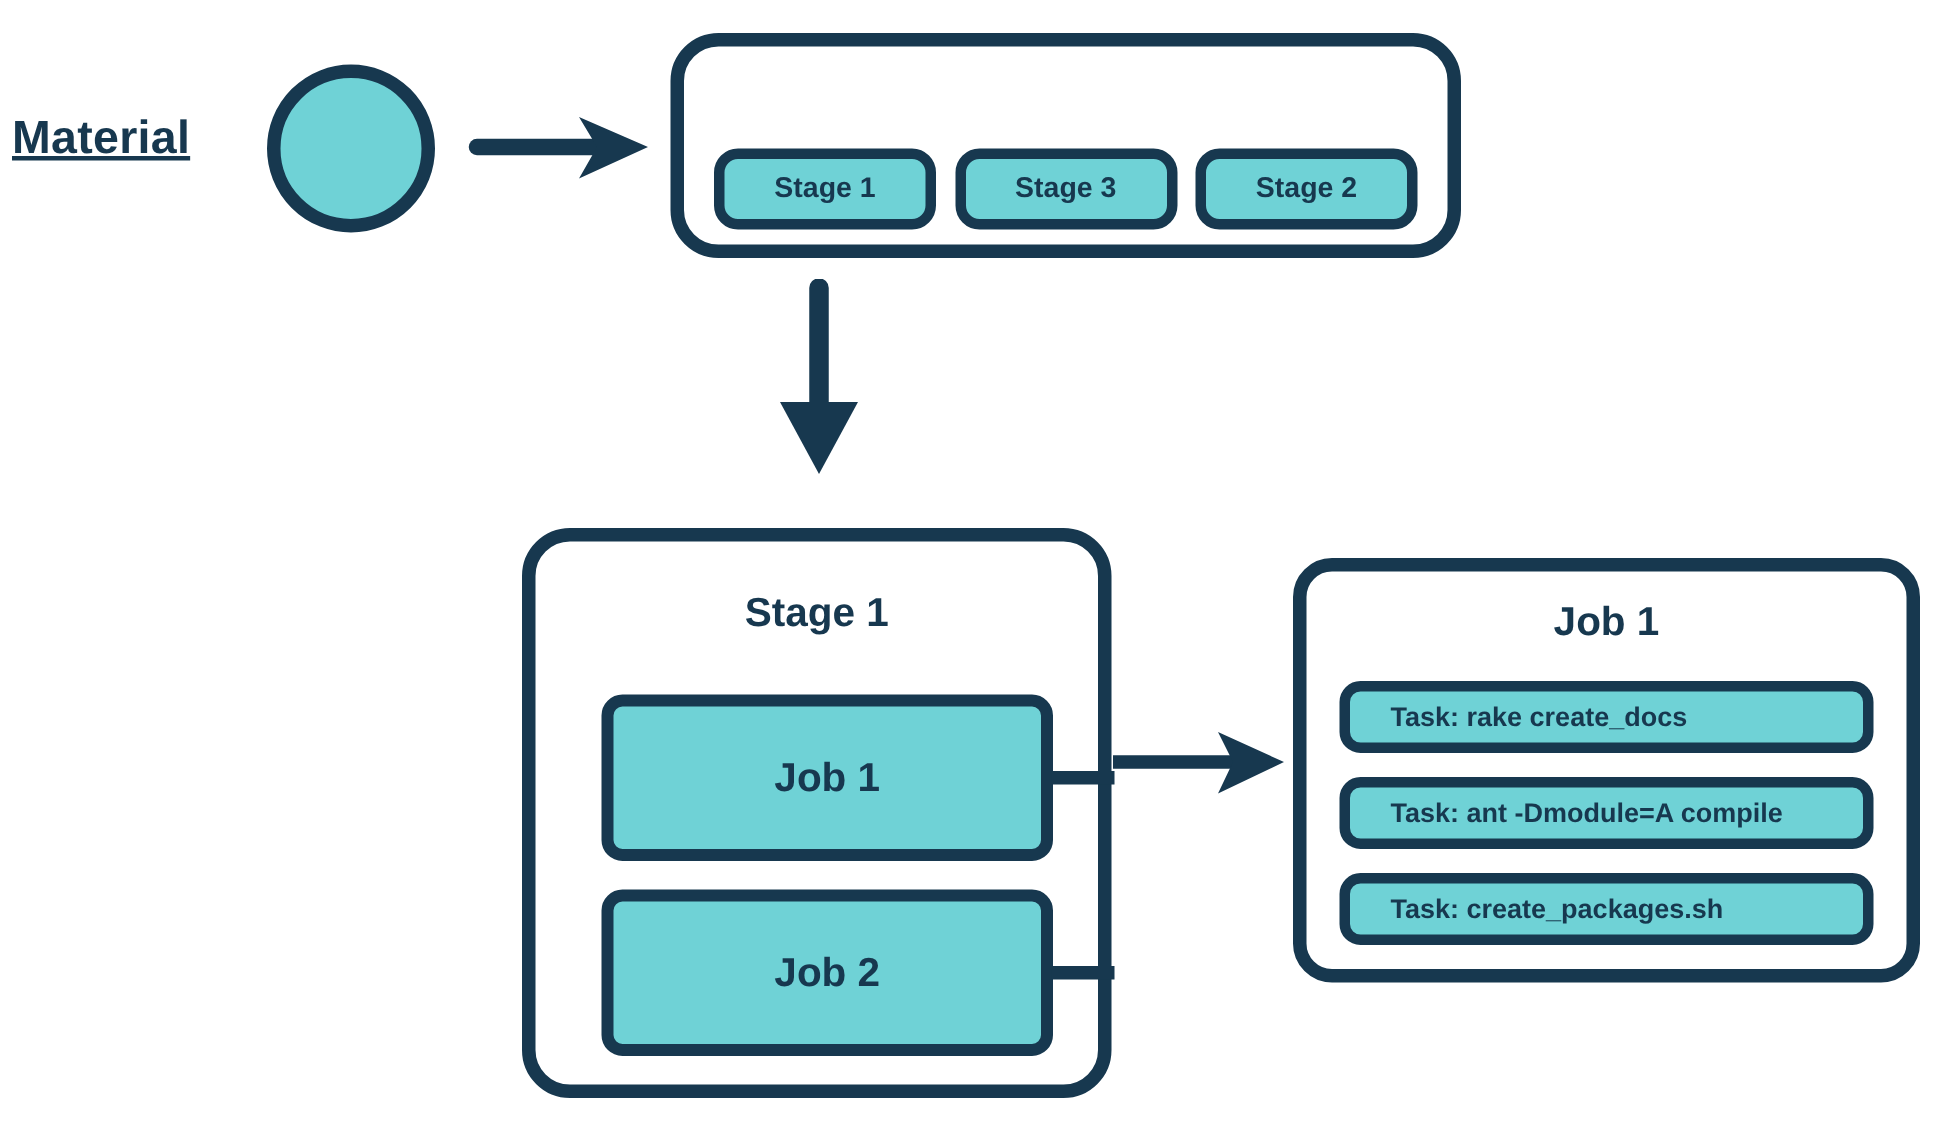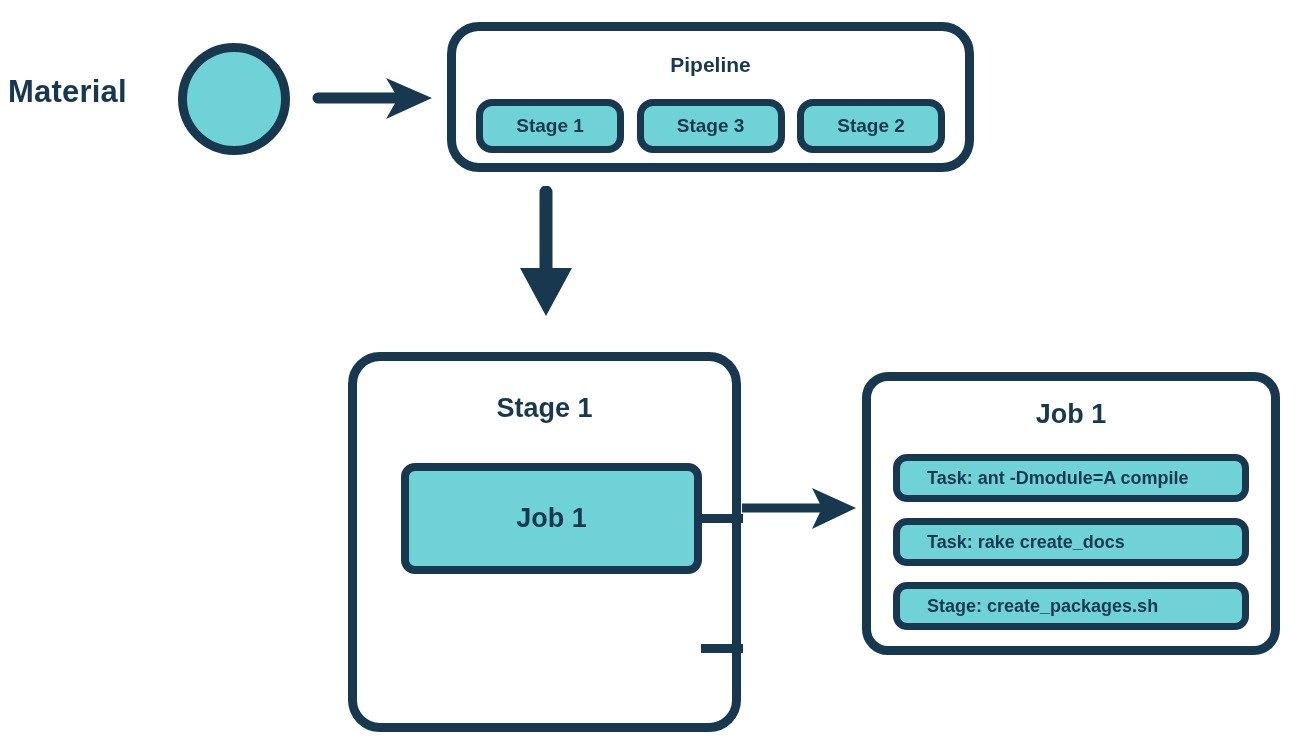--- a/index.html
+++ b/index.html
@@ -22,20 +22,21 @@
   .material-label {
     position: absolute;
     left: 8px;
     top: 74px;
     width: 150px;
     font-size: 31px;
     font-weight: 700;
     letter-spacing: 0.2px;
     color: #17384f;
     white-space: nowrap;
+    text-decoration: underline;
   }
 
   
   .material-circle {
     position: absolute;
     left: 178px;
     top: 43px;
     width: 112px;
     height: 112px;
     border-radius: 50%;
@@ -218,53 +219,53 @@
   <div class="material-circle"></div>
 
   <div class="arrow-right">
     <svg width="124" height="46" viewBox="0 0 124 46" xmlns="http://www.w3.org/2000/svg">
       <line x1="6" y1="22" x2="86" y2="22" stroke="#17384f" stroke-width="11" stroke-linecap="round"></line>
       <polygon points="74,2 120,22 74,43 86,22" fill="#17384f"></polygon>
     </svg>
   </div>
 
   <div class="pipeline-box">
-    <div class="pipeline-title">Pipeline</div>
     <div class="stage-row">
       <div class="stage-pill">Stage 1</div>
       <div class="stage-pill">Stage 3</div>
       <div class="stage-pill">Stage 2</div>
     </div>
   </div>
 
   <div class="arrow-down">
     <svg width="72" height="134" viewBox="0 0 72 134" xmlns="http://www.w3.org/2000/svg">
       <line x1="36" y1="6" x2="36" y2="92" stroke="#17384f" stroke-width="13" stroke-linecap="round"></line>
       <polygon points="10,82 62,82 36,130" fill="#17384f"></polygon>
     </svg>
   </div>
 
   <div class="stage-box">
     <div class="stage-box-title">Stage 1</div>
 
     <div class="job-block job-1">Job 1</div>
     <div class="job-connector c1"></div>
 
+    <div class="job-block job-2">Job 2</div>
     <div class="job-connector c2"></div>
   </div>
 
   <div class="arrow-stage-to-job">
     <svg width="118" height="48" viewBox="0 0 118 48" xmlns="http://www.w3.org/2000/svg">
       <line x1="0" y1="24" x2="80" y2="24" stroke="#17384f" stroke-width="9"></line>
       <polygon points="70,4 114,24 70,45 80,24" fill="#17384f"></polygon>
     </svg>
   </div>
 
   <div class="job-box">
     <div class="job-box-title">Job 1</div>
     <div class="task-list">
+      <div class="task-pill">Task: rake create_docs</div>
       <div class="task-pill">Task: ant -Dmodule=A compile</div>
-      <div class="task-pill">Task: rake create_docs</div>
-      <div class="task-pill">Stage: create_packages.sh</div>
+      <div class="task-pill">Task: create_packages.sh</div>
     </div>
   </div>
 
 </div>
 
 </body></html>

